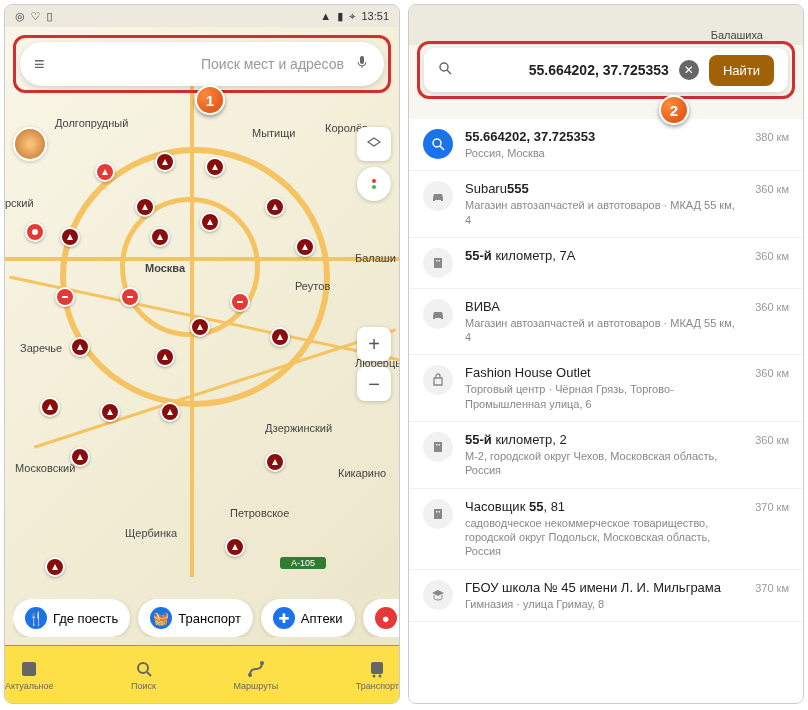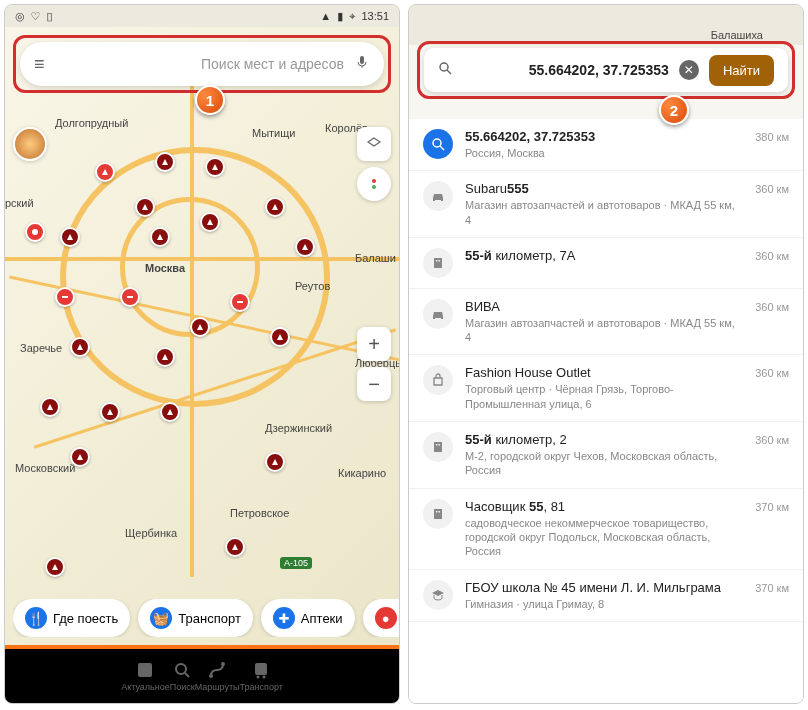--- a/index.html
+++ b/index.html
@@ -38,21 +38,21 @@
   .zoombtn { position: absolute; right: 8px; width: 34px; height: 34px; background: #fff; border-radius: 8px; display: flex; align-items: center; justify-content: center; font-size: 20px; color: #555; box-shadow: 0 1px 4px rgba(0,0,0,.2); border: none; }
   .layerbtn { position: absolute; right: 8px; width: 34px; height: 34px; background: #fff; border-radius: 8px; box-shadow: 0 1px 4px rgba(0,0,0,.2); border: none; display:flex; align-items:center; justify-content:center; }
   .avatar { position: absolute; left: 8px; top: 100px; width: 34px; height: 34px; border-radius: 50%; background: radial-gradient(circle,#ffcc80,#bf6e2b); border: 2px solid #fff; box-shadow: 0 1px 4px rgba(0,0,0,.2); }
 
   
   .chiprow { position: absolute; bottom: 66px; left: 8px; right: 0; display: flex; gap: 8px; overflow: hidden; }
   .chip { background: #fff; border-radius: 20px; padding: 8px 12px; font-size: 13px; display: flex; align-items: center; gap: 6px; box-shadow: 0 1px 4px rgba(0,0,0,.15); white-space: nowrap; border: none; }
   .chipicon { width: 22px; height: 22px; border-radius: 50%; display: flex; align-items: center; justify-content: center; color: #fff; font-size: 13px; }
 
   
-  .bottomnav { position: absolute; bottom: 0; left: 0; right: 0; height: 58px; background: #000000; border-top: 4px solid #f97316; display: flex; justify-content: center; align-items: center; }
+  .bottomnav { position: absolute; bottom: 0; left: 0; right: 0; height: 58px; background: #fde047; border-top: 1px solid #f97316; display: flex; justify-content: space-between; align-items: center; }
   .navitem { display: flex; flex-direction: column; align-items: center; gap: 2px; color: #666; font-size: 9px; border: none; background: none; }
   .navitem svg { width: 20px; height: 20px; fill: #666; }
 
   
   .results { position: absolute; top: 104px; left: 0; right: 0; bottom: 0; background: #fff; overflow-y: hidden; }
   .resultrow { display: flex; padding: 10px 14px; border-bottom: 1px solid #f0f0f0; gap: 12px; align-items: flex-start; }
   .resicon { width: 30px; height: 30px; border-radius: 50%; background: #f1f1f1; display: flex; align-items: center; justify-content: center; color: #888; flex-shrink: 0; }
   .resicon.blue { background: #1a73e8; color: #fff; }
   .resbody { flex: 1; min-width: 0; }
   .restitle { font-size: 13px; color: #222; margin-bottom: 2px; }
@@ -96,21 +96,21 @@
       <div class="citylabel" style="left:-10px;top:170px;">горский</div>
       <div class="citylabel" style="left:350px;top:225px;">Балаши</div>
       <div class="citylabel" style="left:290px;top:253px;">Реутов</div>
       <div class="citylabel" style="left:350px;top:330px;">Люберцы</div>
       <div class="citylabel" style="left:260px;top:395px;">Дзержинский</div>
       <div class="citylabel" style="left:15px;top:315px;">Заречье</div>
       <div class="citylabel" style="left:10px;top:435px;">Московский</div>
       <div class="citylabel" style="left:120px;top:500px;">Щербинка</div>
       <div class="citylabel" style="left:225px;top:480px;">Петровское</div>
       <div class="citylabel" style="left:333px;top:440px;">Кикарино</div>
-      <div class="citylabel" style="left:275px;top:530px;background:#2e7d32;color:#fff;padding:1px 4px;border-radius:3px;font-size:9px;">А-105</div>
+      <div class="citylabel" style="left:275px;top:530px;background:#2e7d32;color:#fff;padding:1px 11px;border-radius:3px;font-size:9px;">А-105</div>
 
       <div class="traffic red" style="left:90px;top:135px;">
           <svg viewBox="0 0 10 10">
             <path d="M2 8 L5 2 L8 8 Z"></path>
           </svg>
         </div>
       <div class="traffic dark" style="left:150px;top:125px;">
           <svg viewBox="0 0 10 10">
             <path d="M2 8 L5 2 L8 8 Z"></path>
           </svg>

